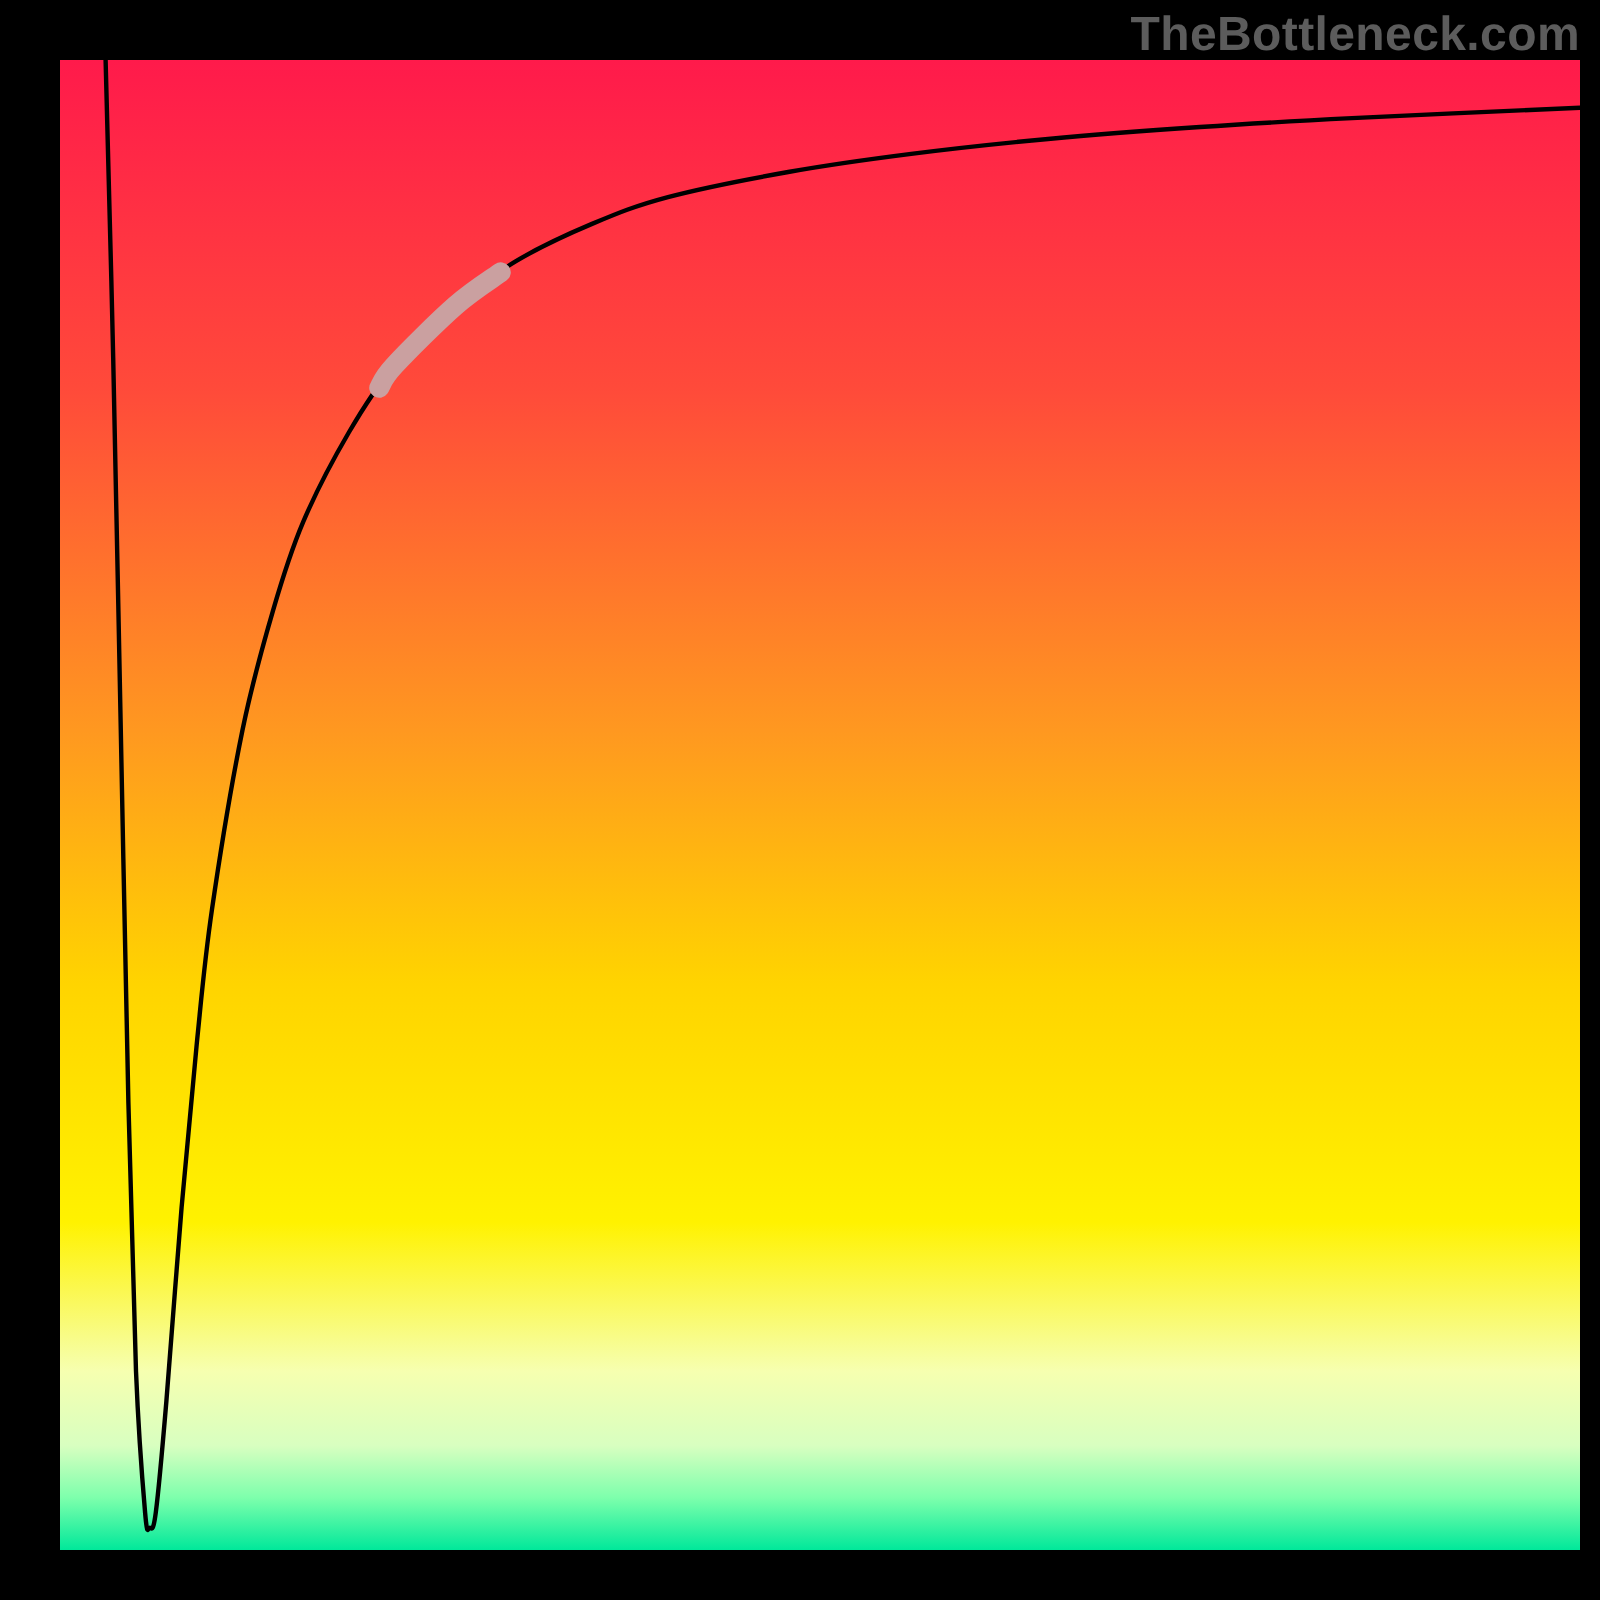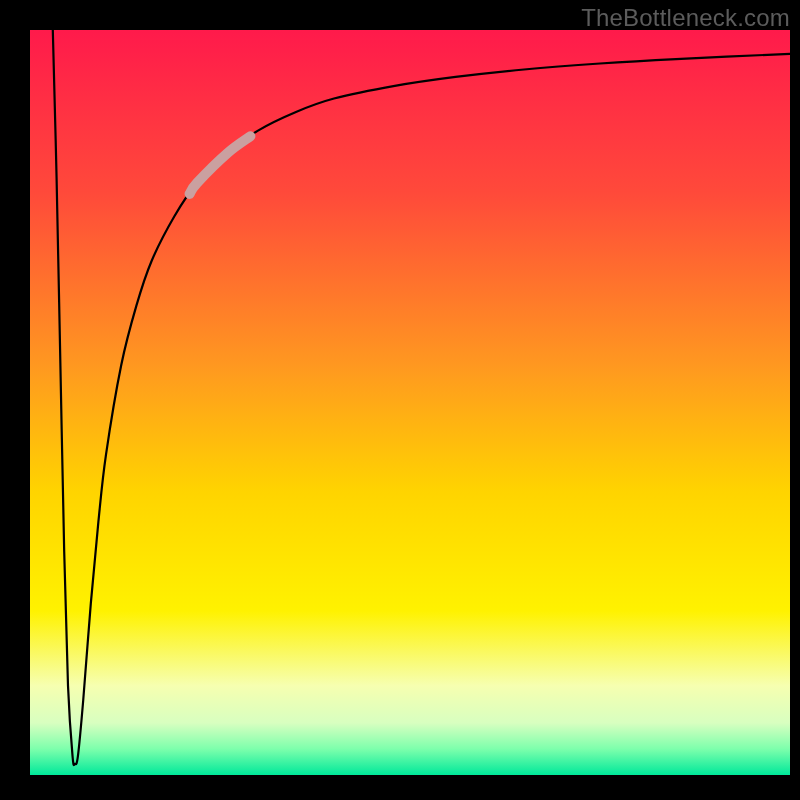--- a/index.html
+++ b/index.html
@@ -23,21 +23,21 @@
     width: 760px;
     height: 745px;
     overflow: hidden;
   }
   .watermark {
     position: absolute;
     top: 4px;
     right: 10px;
     font-family: Arial, Helvetica, sans-serif;
     font-size: 24px;
-    font-weight: 400;
+    font-weight: 700;
     color: #5c5c5c;
     letter-spacing: 0.2px;
   }
   svg {
     display: block;
   }
 </style>
 </head>
 <body>
 

